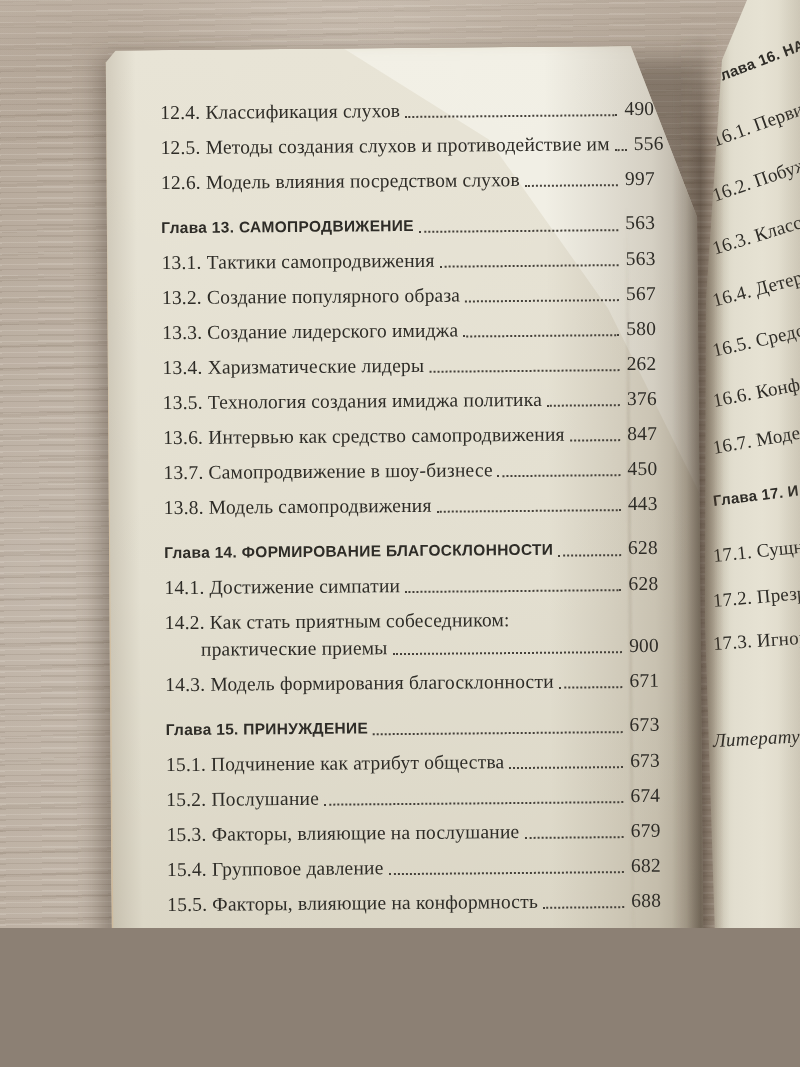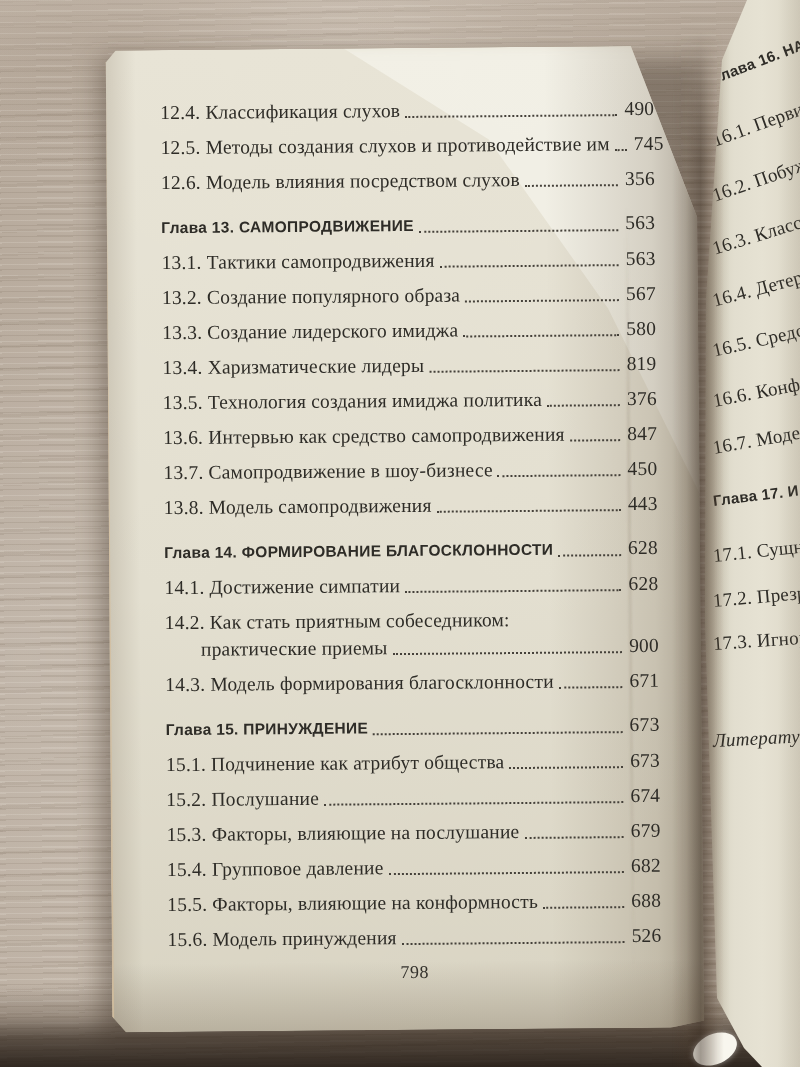--- a/index.html
+++ b/index.html
@@ -1,17 +1,17 @@
 <!DOCTYPE html>
 <html><head>
 <meta charset="utf-8">
 <style>
   html,body{margin:0;padding:0;background:#8c8074;}
   .scene{
-    position:relative;width:800px;height:1067px;overflow:hidden;
+    position:relative;width:800px;height:928px;overflow:hidden;
     font-family:"Liberation Serif",serif;
   }
   
   .wood{
     position:absolute;inset:0;z-index:0;background-color:#b5a898;
     background:
       linear-gradient(180deg, rgba(222,212,200,.30) 0%, rgba(0,0,0,0) 16%),
       repeating-linear-gradient(179.2deg, rgba(250,246,238,.16) 0 1.5px, rgba(0,0,0,0) 1.5px 5px, rgba(110,95,78,.15) 5px 6.5px, rgba(0,0,0,0) 6.5px 11px),
       repeating-linear-gradient(177.8deg, rgba(120,104,86,.10) 0 3px, rgba(0,0,0,0) 3px 23px),
       radial-gradient(420px 190px at 14% 4%, rgba(124,104,86,.28), rgba(0,0,0,0) 70%),
@@ -100,26 +100,26 @@
     <div class="fold-line"></div>
     <div class="toc" id="toc">
         <div class="toc-row item">
           <span class="lbl">12.4. Классификация слухов</span>
           <span class="dots"></span>
           <span class="pg">490</span>
         </div>
         <div class="toc-row item">
           <span class="lbl">12.5. Методы создания слухов и противодействие им</span>
           <span class="dots"></span>
-          <span class="pg">745</span>
+          <span class="pg">556</span>
         </div>
         <div class="toc-row item">
           <span class="lbl">12.6. Модель влияния посредством слухов</span>
           <span class="dots"></span>
-          <span class="pg">356</span>
+          <span class="pg">997</span>
         </div>
         <div class="toc-row chapter">
           <span class="lbl">Глава 13. САМОПРОДВИЖЕНИЕ</span>
           <span class="dots"></span>
           <span class="pg">563</span>
         </div>
         <div class="toc-row item">
           <span class="lbl">13.1. Тактики самопродвижения</span>
           <span class="dots"></span>
           <span class="pg">563</span>
@@ -130,21 +130,21 @@
           <span class="pg">567</span>
         </div>
         <div class="toc-row item">
           <span class="lbl">13.3. Создание лидерского имиджа</span>
           <span class="dots"></span>
           <span class="pg">580</span>
         </div>
         <div class="toc-row item">
           <span class="lbl">13.4. Харизматические лидеры</span>
           <span class="dots"></span>
-          <span class="pg">819</span>
+          <span class="pg">262</span>
         </div>
         <div class="toc-row item">
           <span class="lbl">13.5. Технология создания имиджа политика</span>
           <span class="dots"></span>
           <span class="pg">376</span>
         </div>
         <div class="toc-row item">
           <span class="lbl">13.6. Интервью как средство самопродвижения</span>
           <span class="dots"></span>
           <span class="pg">847</span>

